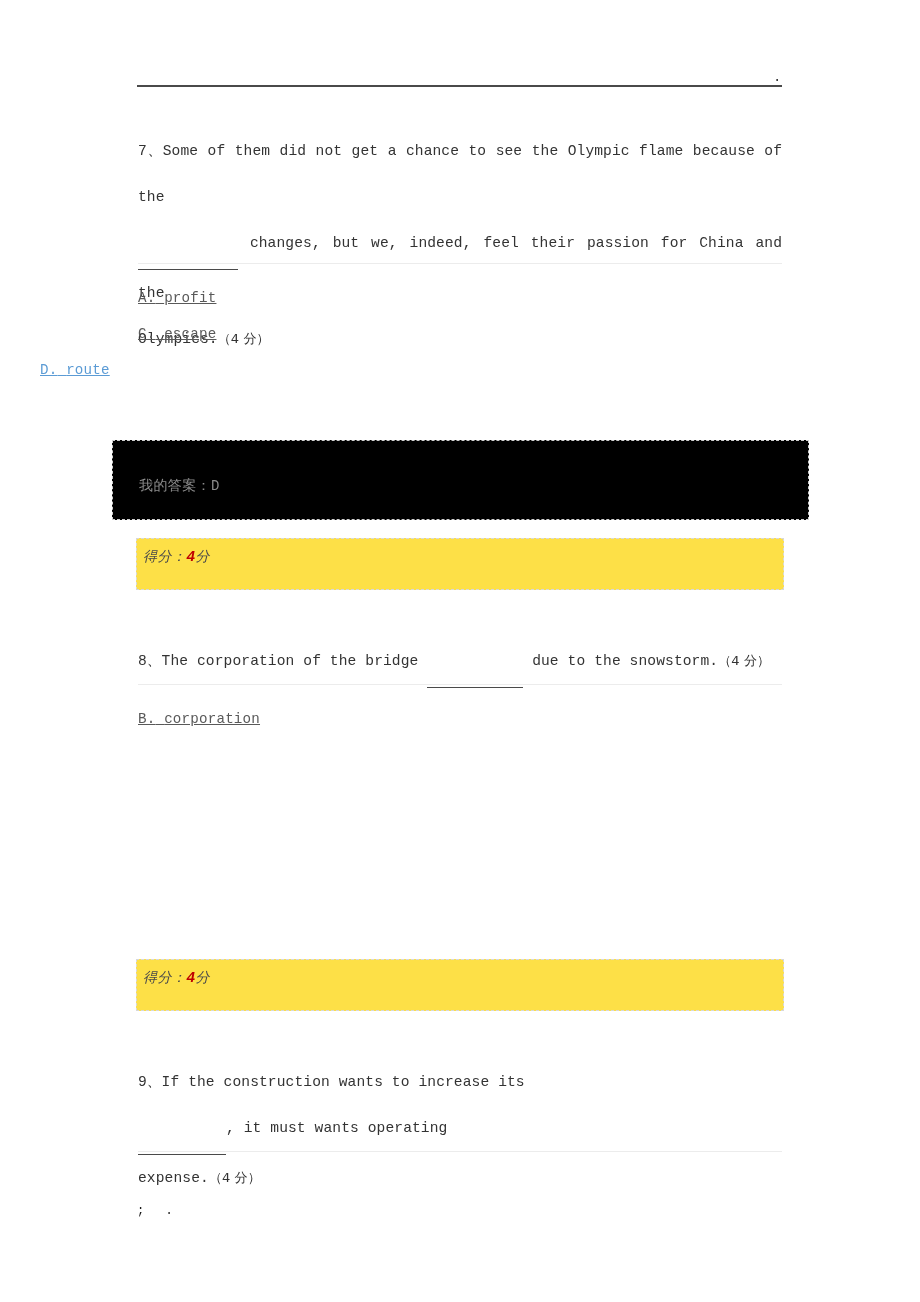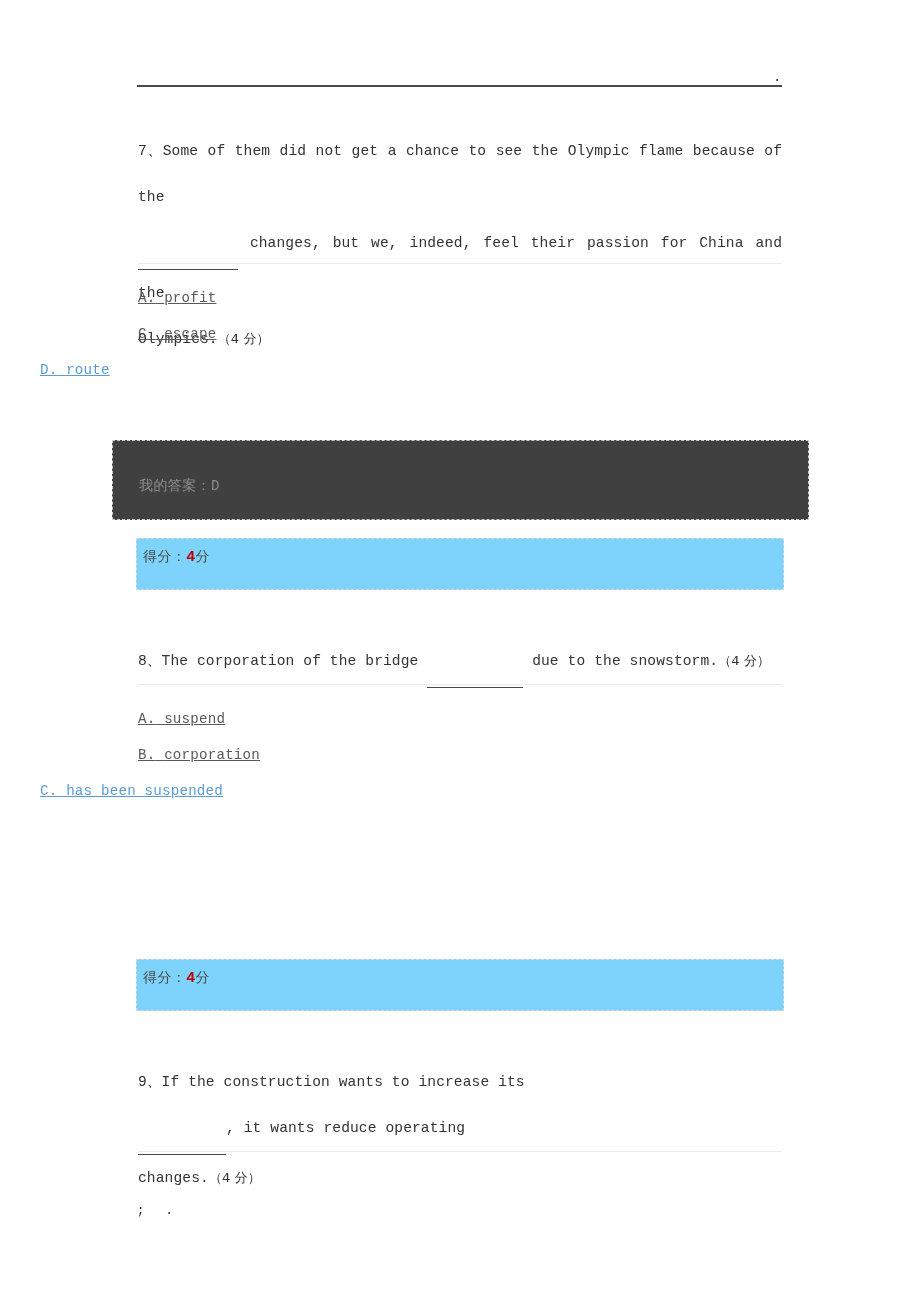--- a/index.html
+++ b/index.html
@@ -119,21 +119,21 @@
     bottom: 0;
     background: #f3f8fd;
     z-index: -1;
   }
 
   
   .answer-box {
     position: absolute;
     box-sizing: border-box;
     border: 1px dashed #d0d0d0;
-    background: #404040;
+    background: #000000;
     font-family: "DejaVu Sans", sans-serif;
     font-size: 14px;
     color: #8c8c8c;
     letter-spacing: 0.4px;
   }
   .answer-box .label {
     position: absolute;
     left: 26px;
     top: 36px;
     white-space: nowrap;
@@ -141,25 +141,26 @@
   .answer-box .value {
     font-family: "Liberation Mono", "DejaVu Sans Mono", monospace;
     font-size: 14px;
     color: #8c8c8c;
   }
 
   .score-box {
     position: absolute;
     box-sizing: border-box;
     border: 1px dashed #d8d8d8;
-    background: #7dd3fc;
+    background: #fde047;
     font-family: "DejaVu Sans", sans-serif;
     font-size: 14px;
     color: #4a4a4a;
     letter-spacing: 0.4px;
+    font-style: italic;
   }
   .score-box .inner {
     position: absolute;
     left: 6px;
     top: 9px;
     white-space: nowrap;
   }
   .score-box .num {
     color: #c00000;
     font-family: "Liberation Mono", "DejaVu Sans Mono", monospace;
@@ -210,32 +211,30 @@
     <div class="inner"><span>得分：</span><span class="num">4</span><span>分</span></div>
   </div>
 
   <div class="qblock" style="top:638px;">
     <div class="qtext single"><span>8、</span><span>The corporation of the bridge</span>
 <span class="blank" style="width:96px;">&nbsp;</span> <span>due to the snowstorm.</span><span class="cn">（4 分）</span></div>
   </div>
   <div class="qsep" style="top:684px;"></div>
 
   <div class="options" style="top:701px;">
-    <div class="option"><span>A.</span>&nbsp;<span>suspend</span></div>
     <div class="option"><span>B.</span>&nbsp;<span>corporation</span></div>
-    <div class="option selected"><span>C.</span>&nbsp;<span>has been suspended</span></div>
   </div>
 
 
   <div class="score-box" style="left:136px; top:959px; width:648px; height:52px;">
     <div class="inner"><span>得分：</span><span class="num">4</span><span>分</span></div>
   </div>
 
   <div class="qblock" style="top:1059px;">
     <div class="qtext"><span>9、</span><span>If the construction wants to increase its</span>
-<span class="blank" style="width:88px;">&nbsp;</span><span>, it wants reduce operating</span>
-<span>changes.</span><span class="cn">（4 分）</span></div>
+<span class="blank" style="width:88px;">&nbsp;</span><span>, it must wants operating</span>
+<span>expense.</span><span class="cn">（4 分）</span></div>
   </div>
   <div class="qsep" style="top:1151px;"></div>
 
   <div class="footer-marks">; .</div>
 
 </div>
 
 </body></html>

